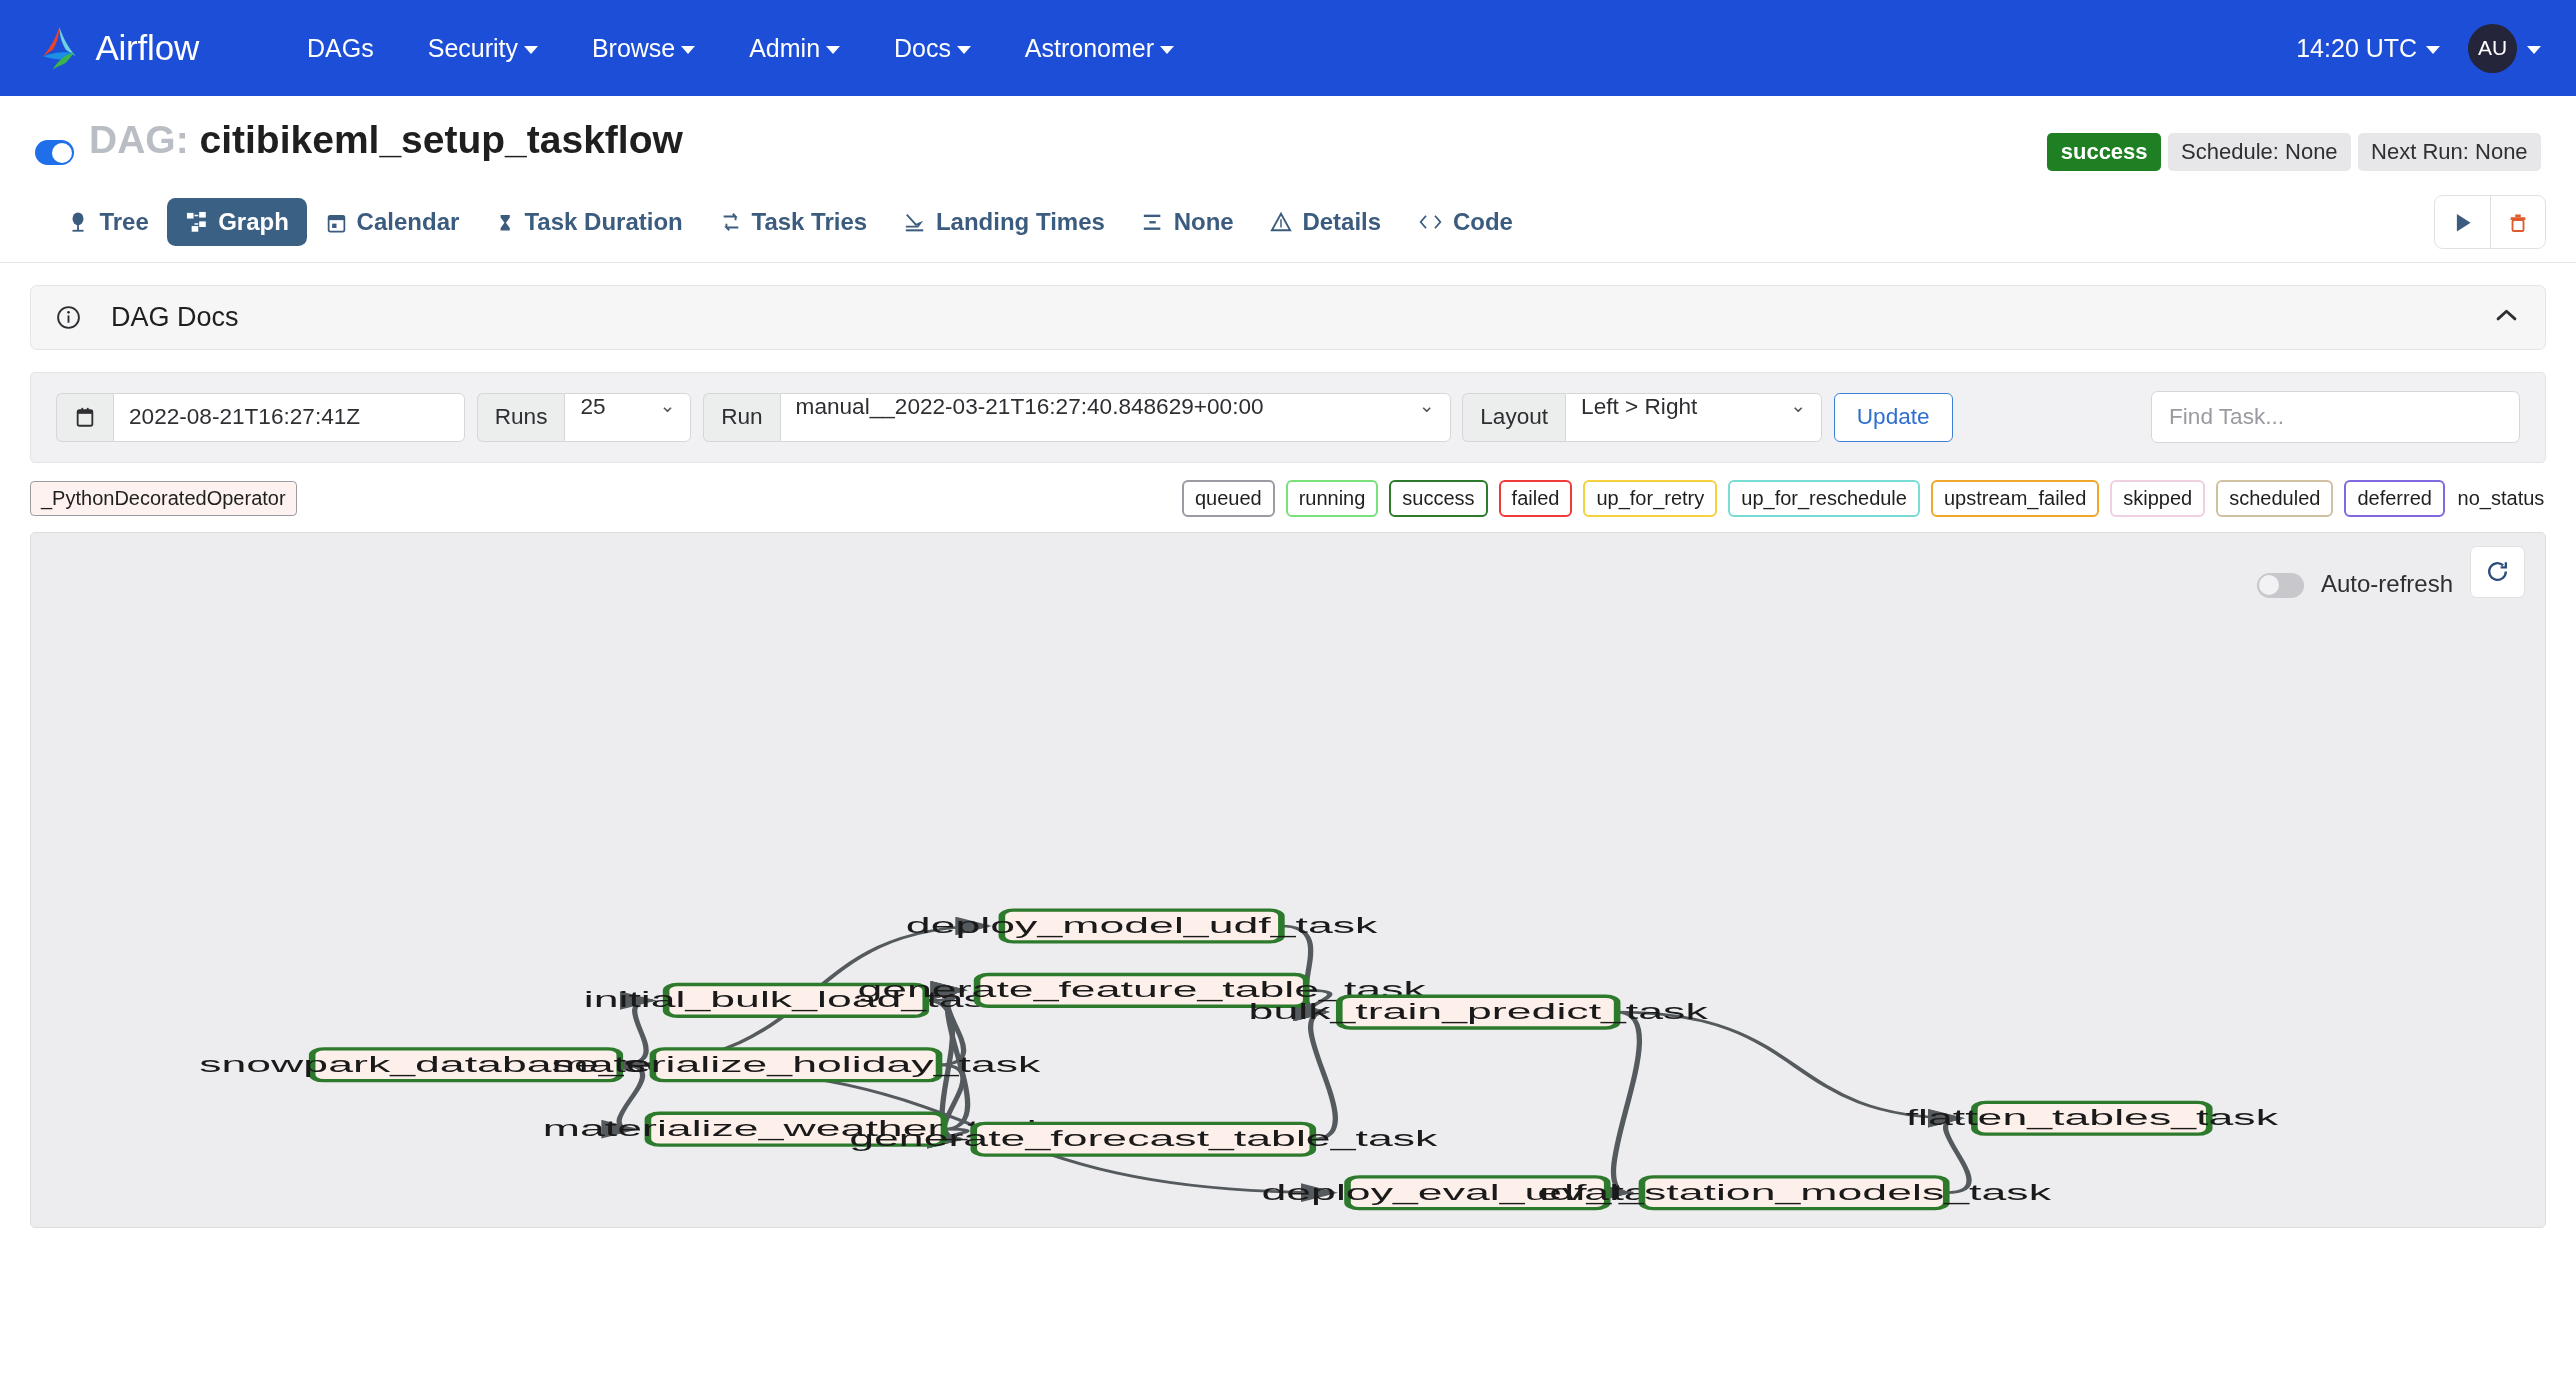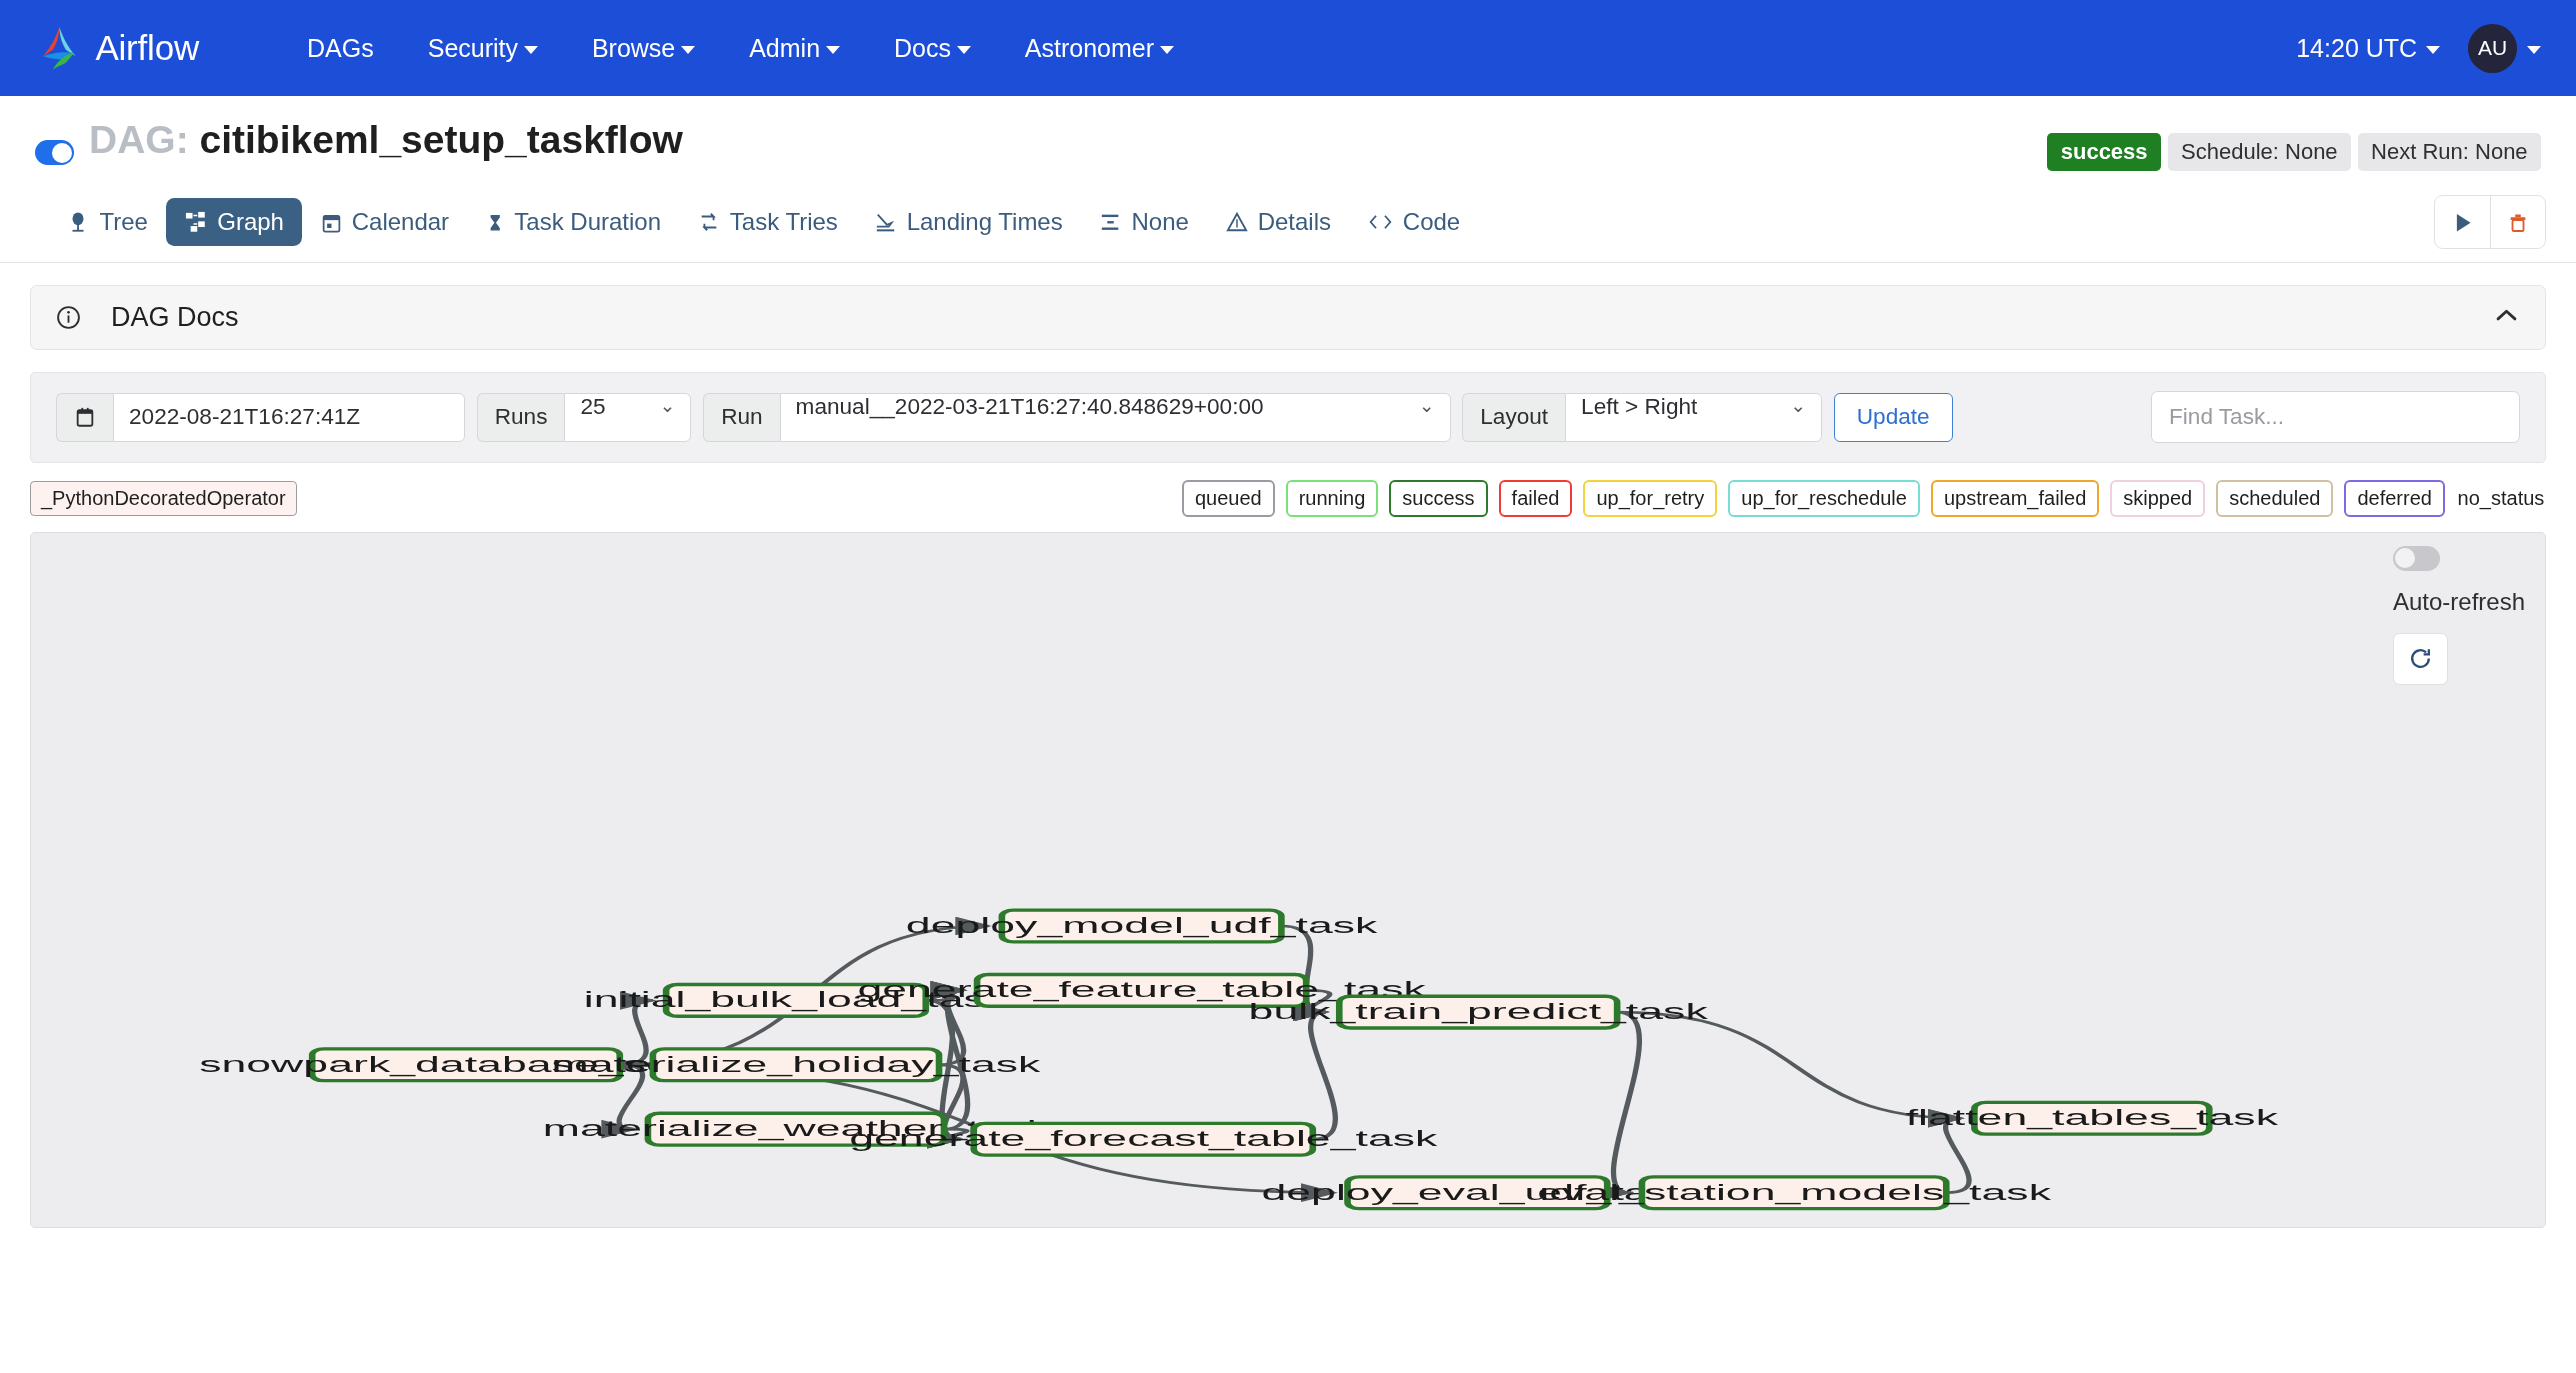--- a/index.html
+++ b/index.html
@@ -59,21 +59,21 @@
   .dag-badges { margin-left:auto; display:flex; align-items:center; gap: 6.7px; margin-top: 15px;}
   .badge {
     font-size: 22px; padding: 5.9px 13.4px; border-radius: 5px;
     background:#e7e7e9; color:#2f2f33; white-space:nowrap;
   }
   .badge.success { background:#1e8022; color:#ffffff; font-weight:600; }
 
   
   .tabs-row {
     display:flex; align-items:center; padding: 0 30px 8px 49px; margin-top: 20px;
-    border-bottom: 1.7px solid #e3e3e6; height: 72px;
+    border-bottom: 1.7px solid #e3e3e6; height: 72px; font-weight: bold;
   }
   .tab {
     display:flex; align-items:center; gap:10px;
     font-size:24px; color:#3b5c7e; padding: 10px 18.4px; border-radius:8.4px;
     cursor:pointer; white-space:nowrap;
   }
   .tab.active { background:#3a6184; color:#ffffff; }
   .tab svg { display:block; }
   .tab-actions { margin-left:auto; display:flex; align-items:stretch;
     border:1.7px solid #e1e1e4; border-radius:8.4px; overflow:hidden; background:#fff; }
@@ -131,21 +131,21 @@
   .st-chip { font-size:20px; padding: 5px 11px; border-radius:5.9px; background:#ffffff; border:2.5px solid #999; color:#1f1f1f; }
   .st-plain { font-size:20px; color:#1f1f1f; padding: 5px 1.7px; }
 
   
   .graph-panel {
     margin: 15px 30px 0 30px;
     background:#ededef; border:1.7px solid #dedee1; border-radius:5px;
     height: 696px; position: relative; overflow:hidden;
   }
   .refresh-bar {
-    position:absolute; top: 13.4px; right: 20px; display:flex; align-items:flex-start; gap:17px; z-index:5;flex-direction:column;
+    position:absolute; top: 13.4px; right: 20px; display:flex; align-items:flex-end; gap:17px; z-index:5;
   }
   .switch {
     width:47px; height:25px; border-radius:12.6px; background:#c7c7cc; position:relative; cursor:pointer;
   }
   .switch::after{ content:""; position:absolute; left:2.5px; top:2.5px; width:20px;height:20px;border-radius:50%;background:#f2f2f4;}
   .refresh-label { font-size: 24px; color:#2f2f33; }
   .refresh-btn {
     width:55px; height:52px; background:#ffffff; border:1.7px solid #e0e0e3; border-radius:6.7px;
     display:flex;align-items:center;justify-content:center;cursor:pointer;
   }

